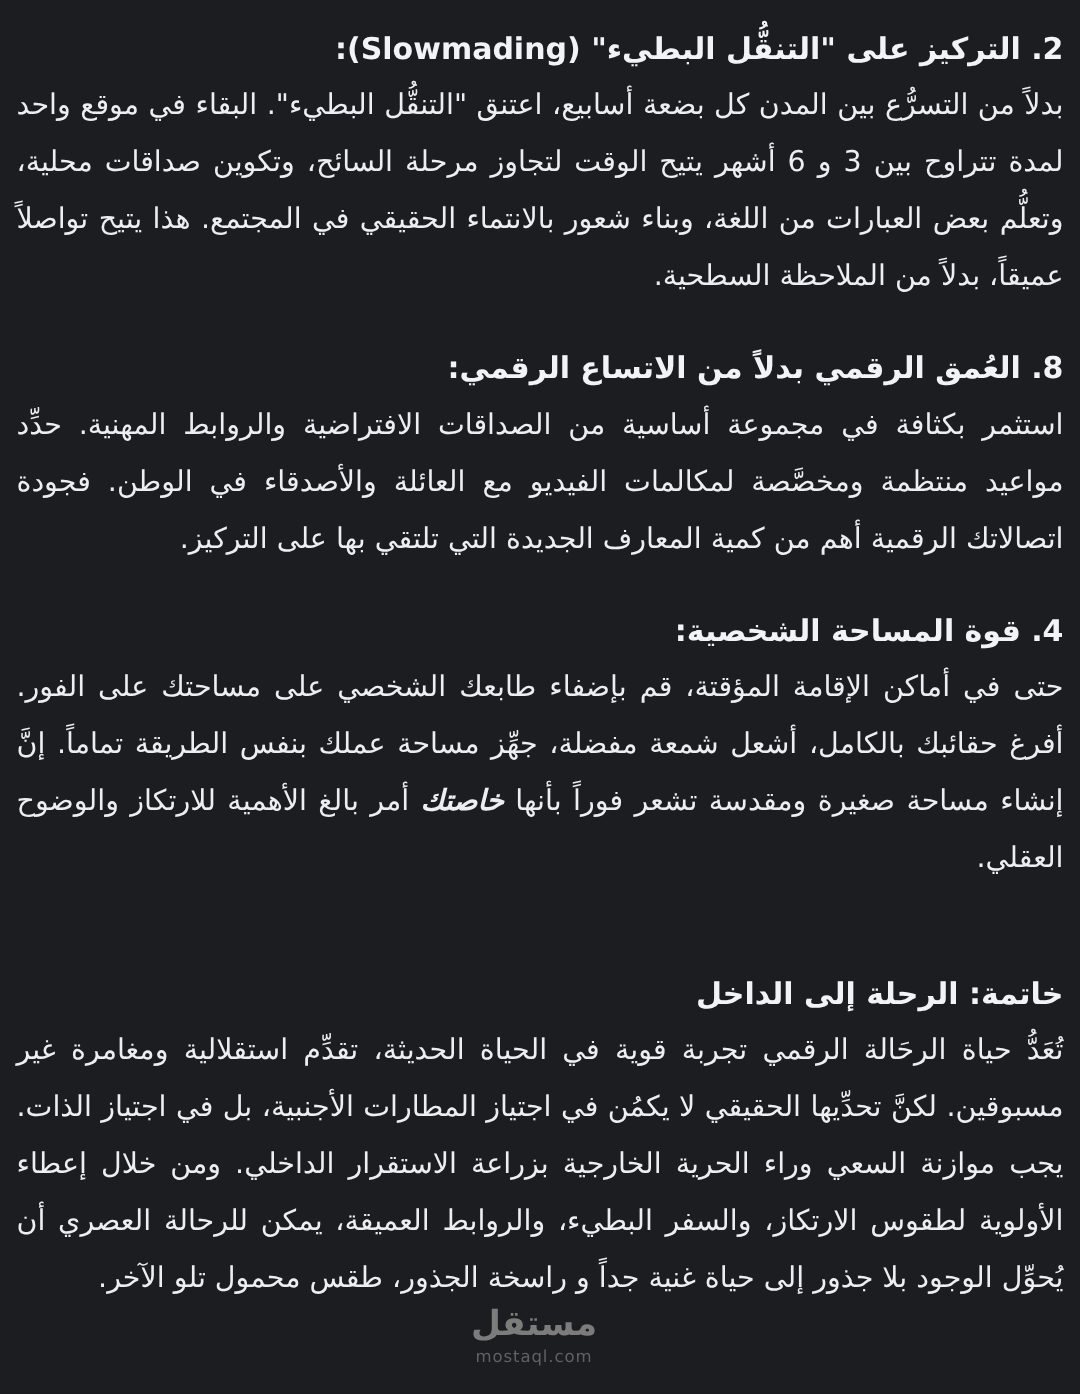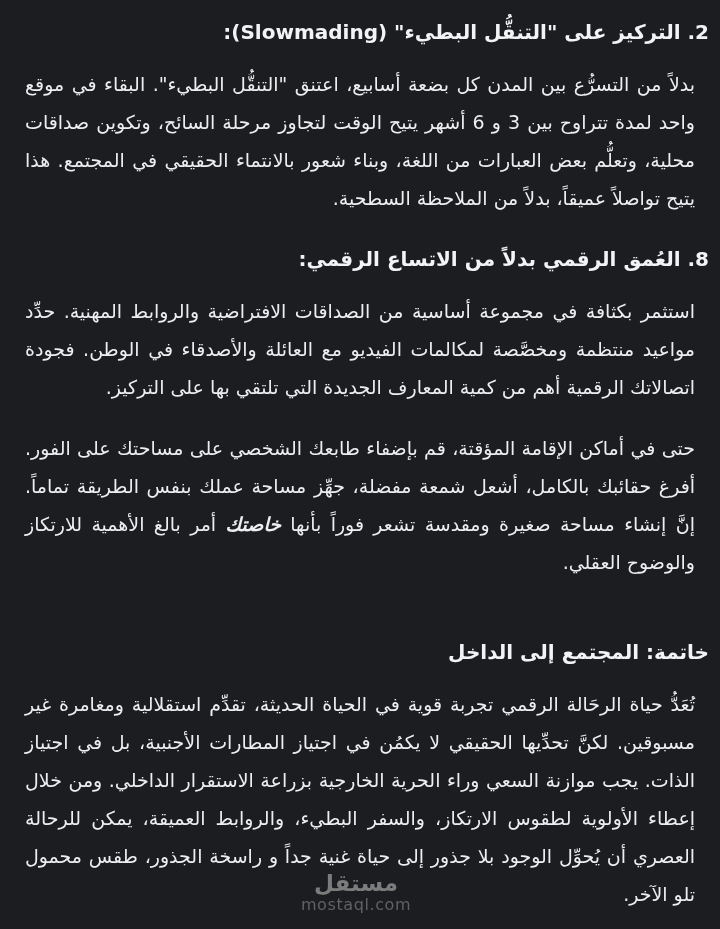--- a/index.html
+++ b/index.html
@@ -26,21 +26,21 @@
   .sec { margin: 0; }
   .sec + .sec { margin-top: 23px; }
   .sec.conclusion { margin-top: 52px; }
   .sec-heading {
     margin: 0;
     font-size: 20px;
     font-weight: 700;
     line-height: 38px;
     color: #f2f3f4;
   }
-  .sec-para { margin: 14px; }
+  .sec-para { margin: 0; }
   .em-word { font-style: italic; font-weight: bold; }
   .watermark {
     position: absolute;
     top: 869px;
     left: 296px;
     width: 120px;
     z-index: 0;
     text-align: center;
     user-select: none;
   }
@@ -50,21 +50,21 @@
     color: #7c7c7c;
     font-weight: 700;
     font-size: 23px;
     line-height: 29px;
     letter-spacing: 0px;
   }
   .watermark-url {
     display: block;
     direction: ltr;
     color: #616161;
-    font-size: 16px;
+    font-size: 11px;
     line-height: 14px;
     letter-spacing: 0.6px;
   }
 </style>
 </head>
 <body>
 
 <div class="watermark">
   <span class="watermark-logo">مستقل</span>
   <span class="watermark-url">mostaql.com</span>
@@ -76,21 +76,22 @@
     <h2 class="sec-heading">2. التركيز على "التنقُّل البطيء" (Slowmading):</h2>
     <p class="sec-para">بدلاً من التسرُّع بين المدن كل بضعة أسابيع، اعتنق "التنقُّل البطيء". البقاء في موقع واحد لمدة تتراوح بين 3 و 6 أشهر يتيح الوقت لتجاوز مرحلة السائح، وتكوين صداقات محلية، وتعلُّم بعض العبارات من اللغة، وبناء شعور بالانتماء الحقيقي في المجتمع. هذا يتيح تواصلاً عميقاً، بدلاً من الملاحظة السطحية.</p>
   </section>
 
   <section class="sec">
     <h2 class="sec-heading">8. العُمق الرقمي بدلاً من الاتساع الرقمي:</h2>
     <p class="sec-para">استثمر بكثافة في مجموعة أساسية من الصداقات الافتراضية والروابط المهنية. حدِّد مواعيد منتظمة ومخصَّصة لمكالمات الفيديو مع العائلة والأصدقاء في الوطن. فجودة اتصالاتك الرقمية أهم من كمية المعارف الجديدة التي تلتقي بها على التركيز.</p>
   </section>
 
   <section class="sec">
+    <h2 class="sec-heading">4. قوة المساحة الشخصية:</h2>
     <p class="sec-para"><span>حتى في أماكن الإقامة المؤقتة، قم بإضفاء طابعك الشخصي على مساحتك على الفور. أفرغ حقائبك بالكامل، أشعل شمعة مفضلة، جهِّز مساحة عملك بنفس الطريقة تماماً. إنَّ إنشاء مساحة صغيرة ومقدسة تشعر فوراً بأنها </span><span class="em-word">خاصتك</span><span> أمر بالغ الأهمية للارتكاز والوضوح العقلي.</span></p>
   </section>
 
   <section class="sec conclusion">
-    <h2 class="sec-heading">خاتمة: المجتمع إلى الداخل</h2>
+    <h2 class="sec-heading">خاتمة: الرحلة إلى الداخل</h2>
     <p class="sec-para">تُعَدُّ حياة الرحَالة الرقمي تجربة قوية في الحياة الحديثة، تقدِّم استقلالية ومغامرة غير مسبوقين. لكنَّ تحدِّيها الحقيقي لا يكمُن في اجتياز المطارات الأجنبية، بل في اجتياز الذات. يجب موازنة السعي وراء الحرية الخارجية بزراعة الاستقرار الداخلي. ومن خلال إعطاء الأولوية لطقوس الارتكاز، والسفر البطيء، والروابط العميقة، يمكن للرحالة العصري أن يُحوِّل الوجود بلا جذور إلى حياة غنية جداً و راسخة الجذور، طقس محمول تلو الآخر.</p>
   </section>
 
 </div>
 
 </body></html>

